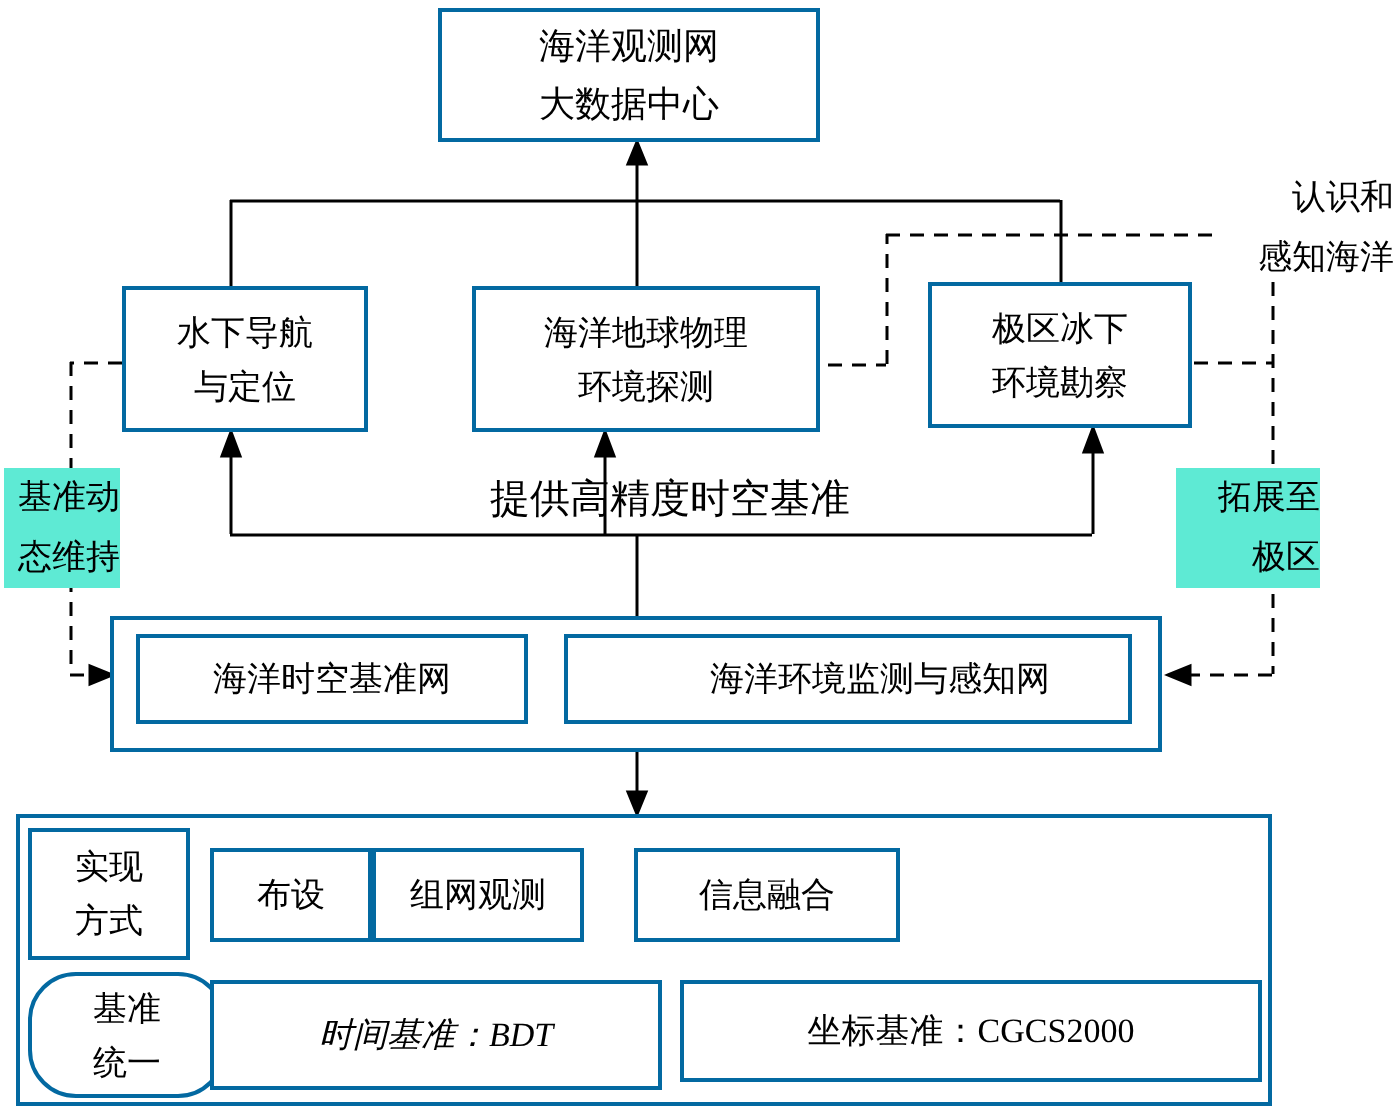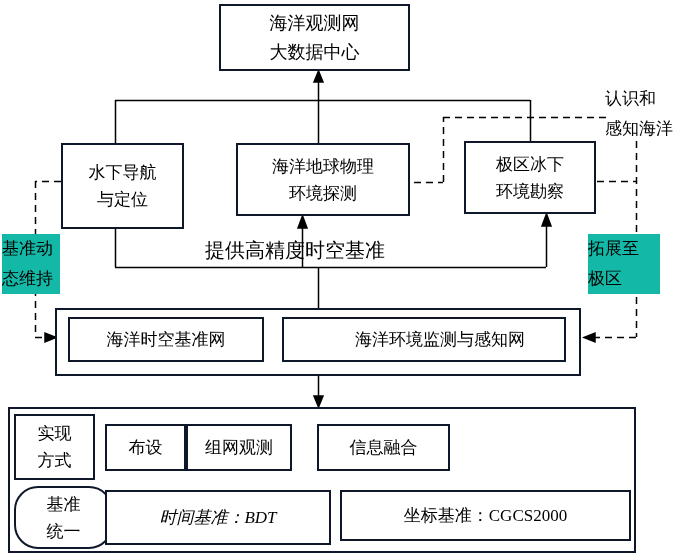--- a/index.html
+++ b/index.html
@@ -1,29 +1,29 @@
 <!DOCTYPE html>
 <html><head>
 <meta charset="utf-8">
 <style>
   * { margin:0; padding:0; box-sizing:border-box; }
   html,body { background:#fff; }
   body { font-family:"Liberation Serif","DejaVu Serif",serif; color:#000; }
   .canvas { position:relative; width:700px; height:560px; background:#fff; overflow:hidden; }
   .wires { position:absolute; left:0; top:0; width:700px; height:560px; }
   .box {
-    position:absolute; border:2px solid #0f172a; background:#fff;
+    position:absolute; border:2px solid #0369a1; background:#fff;
     display:flex; flex-direction:column; align-items:center; justify-content:center;
     text-align:center; font-size:17px; line-height:27px; white-space:nowrap;
   }
   .box.big { font-size:18px; line-height:29px; }
   .label {
-    position:absolute; text-align:left; font-size:17px; line-height:30px; white-space:nowrap;
+    position:absolute; text-align:right; font-size:17px; line-height:30px; white-space:nowrap;
   }
-  .label.bg { background:#14b8a6; }
+  .label.bg { background:#5eead4; }
   .label.one { line-height:24px; font-size:20px; }
 </style>
 </head>
 <body>
 
 <div class="canvas">
 
   <svg class="wires" width="700" height="560" viewBox="0 0 700 560" stroke="#000" stroke-width="1.5" fill="#000">
 
     <line x1="115" y1="100.5" x2="530" y2="100.5"></line>
@@ -55,21 +55,21 @@
     </g>
     <polygon points="584,337.5 595,333 595,342"></polygon>
     <polygon points="56,337.5 45,333 45,342"></polygon>
   </svg>
 
   <div class="box big" style="left:219px; top:4px; width:191px; height:67px;">
     <span>海洋观测网</span>
     <span>大数据中心</span>
   </div>
 
-  <div class="box" style="left:61px; top:143px; width:123px; height:86px;">
+  <div class="box" style="left:61px; top:143px; width:123px; height:73px;">
     <span>水下导航</span>
     <span>与定位</span>
   </div>
 
   <div class="box" style="left:216px; top:143px; width:174px; height:73px;margin-left:20px;">
     <span>海洋地球物理</span>
     <span>环境探测</span>
   </div>
 
   <div class="box" style="left:464px; top:141px; width:132px; height:73px;">

